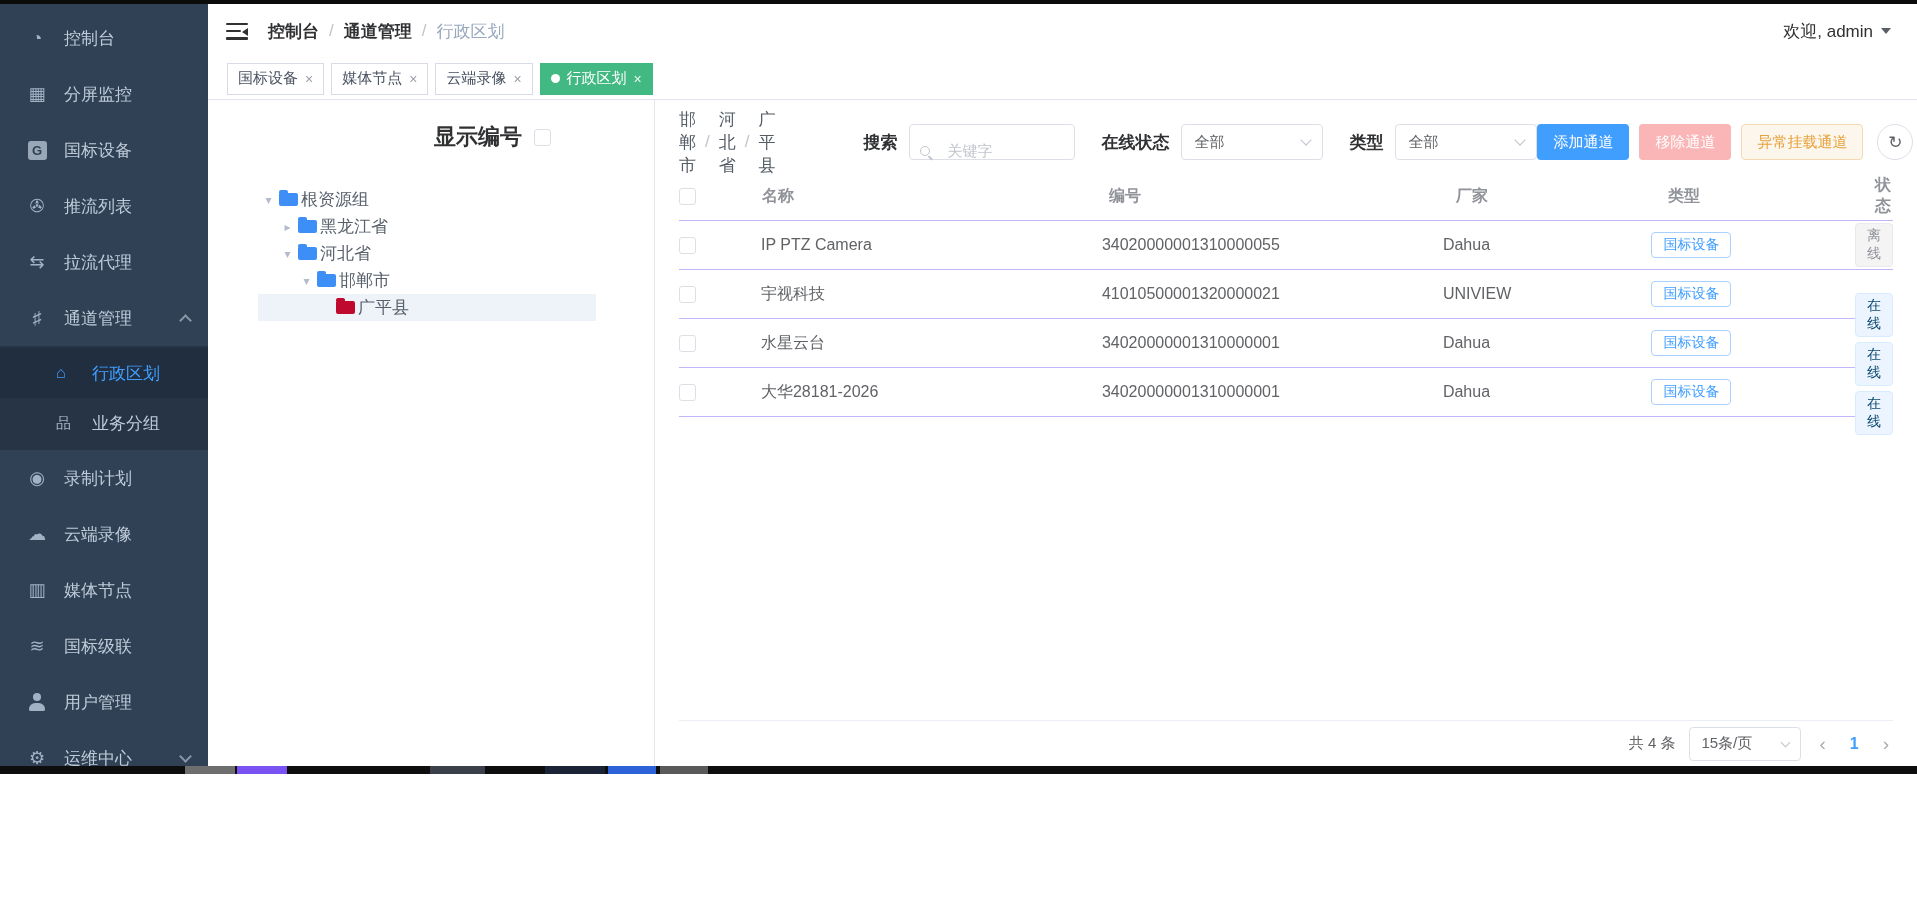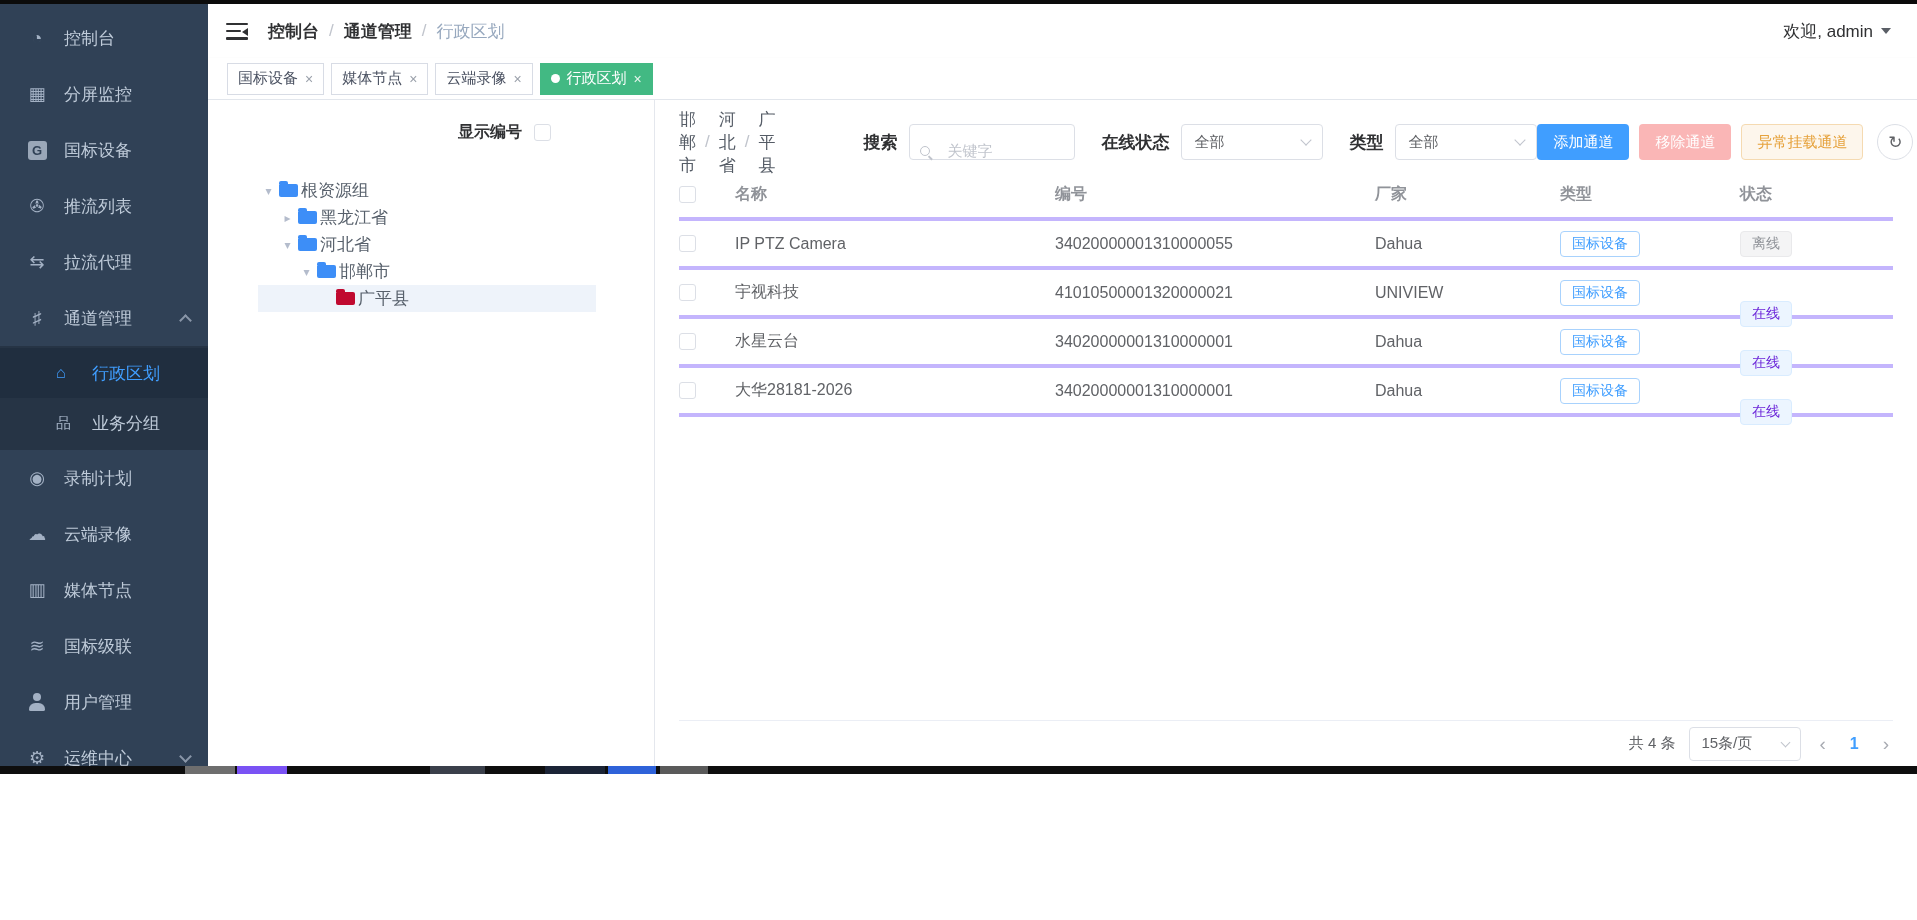--- a/index.html
+++ b/index.html
@@ -49,21 +49,21 @@
   .tab .x { font-size:14px; color:#9aa0aa; }
   .tab.active { background:#42b983; border-color:#42b983; color:#fff; }
   .tab.active .dot { width:9px; height:9px; border-radius:50%; background:#fff; }
   .tab.active .x { color:#e7f6ee; }
 
   .content { flex:1; display:flex; min-height:0; }
 
   
   .tree-panel { width:447px; flex-shrink:0; border-right:1px solid #e4e7ed; padding-top:22px; background:#fff; }
   .showcode { display:flex; align-items:center; justify-content:flex-end; padding-right:103px; gap:12px; }
-  .showcode .lbl { font-size:16px; font-weight:700; color:#303133;margin-left:24px; }
+  .showcode .lbl { font-size:22px; font-weight:700; color:#303133;margin-left:24px; }
   .cbx { width:17px; height:17px; border:1px solid #dcdfe6; border-radius:3px; background:#fff; cursor:pointer; flex-shrink:0; }
   .tree { margin-top:34px; padding:0 58px 0 50px; }
   .tnode { display:flex; align-items:center; height:27px; font-size:17px; color:#57606b; cursor:pointer; }
   .tnode.selected { background:#eef3fa; }
   .tnode .tw { width:21px; font-size:12px; color:#b4bccc; flex-shrink:0; text-align:center; }
   .d1 { padding-left:19px; } .d2 { padding-left:38px; } .d3 { padding-left:57px; }
   .folder { position:relative; width:19px; height:13px; border-radius:1px 2px 2px 2px; margin-right:3px; flex-shrink:0; }
   .folder::before { content:""; position:absolute; top:-3px; left:0; width:9px; height:3px; border-radius:2px 2px 0 0; background:inherit; }
   .f-blue { background:#3d8ef7; } .f-red { background:#c0092f; }
 
@@ -84,28 +84,28 @@
   .sel { width:142px; height:36px; border:1px solid #dcdfe6; border-radius:4px; display:flex; align-items:center; justify-content:space-between; padding:4px 12px; font-size:15px; color:#606266; cursor:pointer; background:#fff; }
   .sel .vchev { width:8px; height:8px; border-right:1.5px solid #c0c4cc; border-bottom:1.5px solid #c0c4cc; transform:rotate(45deg); margin-top:-4px; }
   .actions { margin-left:auto; display:flex; align-items:center; gap:10px; }
   .btn { height:36px; padding:0 15px; border-radius:4px; font-size:15px; display:flex; align-items:center; cursor:pointer; border:1px solid transparent; white-space:nowrap; }
   .btn-primary { background:#409eff; color:#fff; }
   .btn-danger { background:#fab6b6; color:#fff; cursor:not-allowed; }
   .btn-warn { background:#fdf6ec; border-color:#f5dab1; color:#e6a23c; }
   .btn-refresh { width:36px; height:36px; border:1px solid #dcdfe6; border-radius:50%; display:flex; align-items:center; justify-content:center; color:#606266; font-size:17px; cursor:pointer; background:#fff; margin-left:4px; }
 
   .tbl { margin-top:10px; }
-  .trow { display:flex; align-items:center; height:49px; border-bottom:4px solid #c4b5fd; font-size:16px; color:#606266; }
+  .trow { display:flex; align-items:center; height:49px; border-bottom:1px solid #c4b5fd; font-size:16px; color:#606266;gap:27px; }
   .trow.thead { color:#909399; font-weight:700; }
   .col-check { width:56px; display:flex; align-items:center; }
   .col-name { width:320px; } .col-code { width:320px; } .col-vendor { width:185px; }
   .col-type { width:180px; } .col-status { flex:1; }
   .tag { display:inline-block; padding:3px 11px; border-radius:4px; font-size:14px; border:1px solid; }
   .tag-type { background:#fff; border-color:#a8d2fd; color:#409eff; cursor:pointer; }
-  .tag-online { background:#ecf5ff; border-color:#d9ecff; color:#6d28d9;margin-top:42px; }
+  .tag-online { background:#ecf5ff; border-color:#d9ecff; color:#0c4a6e;margin-top:42px; }
   .tag-offline { background:#f4f4f5; border-color:#e9e9eb; color:#909399; }
 
   .spacer { flex:1; }
   .pager { border-top:1px solid #ebeef5; height:46px; display:flex; align-items:center; justify-content:flex-end; gap:14px; font-size:15px; color:#606266;text-align:center; }
   .psel { width:112px; height:34px; border:1px solid #dcdfe6; border-radius:4px; display:flex; align-items:center; justify-content:space-between; padding:0 11px; cursor:pointer; color:#606266; background:#fff; }
   .psel .vchev { width:7px; height:7px; border-right:1.5px solid #c0c4cc; border-bottom:1.5px solid #c0c4cc; transform:rotate(45deg); margin-top:-3px; }
   .parrow { font-size:19px; color:#a8abb2; cursor:pointer; padding:0 4px; }
   .pnum { color:#409eff; font-weight:700; font-size:16px; padding:0 6px; cursor:pointer; }
 
   

